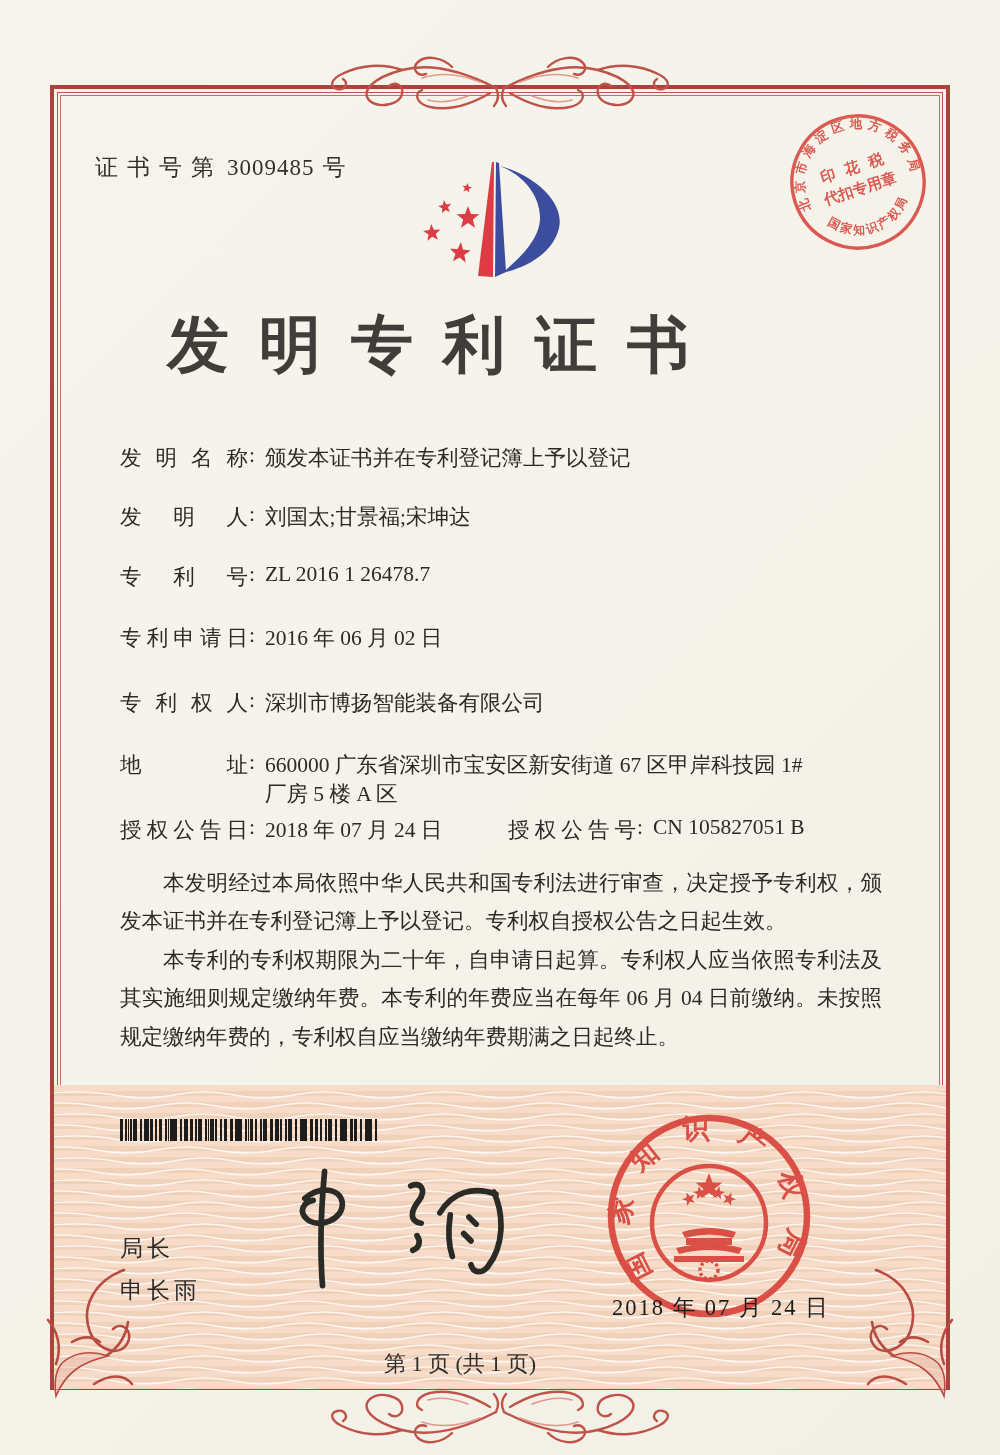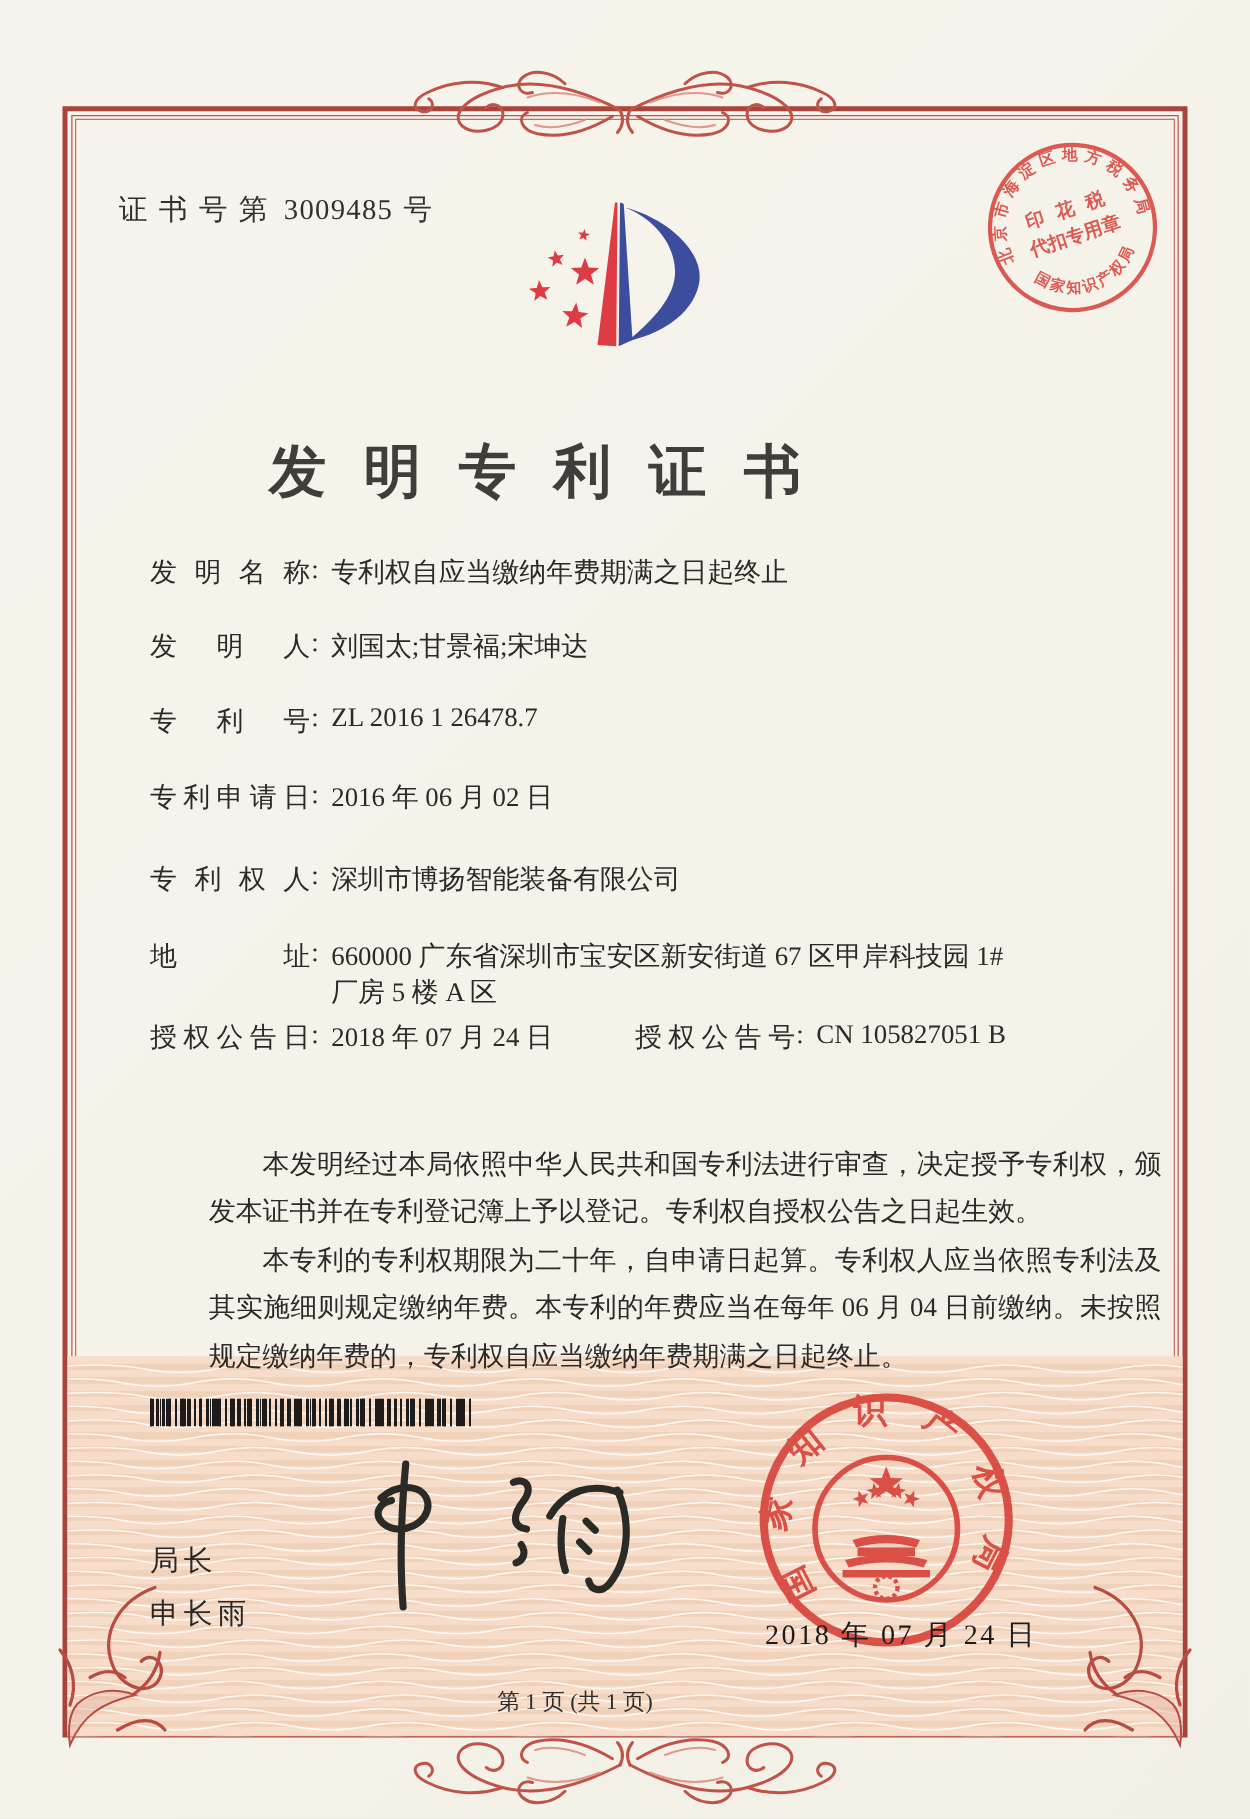--- a/index.html
+++ b/index.html
@@ -27,51 +27,51 @@
   .orn .lt{stroke:#e0988c;stroke-width:1.6;}
   .corner path{fill:none;stroke:#b84c42;stroke-width:2.6;stroke-linecap:round;}
   .corner .fill{fill:rgba(233,179,165,.45);stroke:#b84c42;stroke-width:1.6;}
   
   .cert-no{position:absolute;left:95px;top:152px;font-size:23px;color:#33312e;}
   .cert-no .lbl{letter-spacing:9px;}
   .cert-no .num{letter-spacing:1px;margin-left:4px;text-align:right;}
   .cert-no .suf{margin-left:8px;}
   .title{
     position:absolute;left:0;width:856px;top:303px;text-align:center;
-    font-size:46px;font-weight:600;color:#403e3b;letter-spacing:30px;text-indent:30px;margin-top:44px;
+    font-size:62px;font-weight:600;color:#403e3b;letter-spacing:30px;text-indent:30px;
   }
   
   .tax-stamp{position:absolute;left:778px;top:102px;width:160px;height:160px;transform:rotate(-18deg);opacity:.88;}
   .tax-stamp text{fill:#d8453c;font-weight:bold;font-family:"Liberation Sans","DejaVu Sans",sans-serif;}
   .seal{position:absolute;left:603px;top:1110px;width:212px;height:212px;opacity:.92;}
   .seal text{fill:#d8453c;font-weight:bold;font-family:"Liberation Serif","DejaVu Serif",serif;}
   .seal .emblem{fill:#d8453c;}
   .seal-date{position:absolute;left:612px;top:1292px;font-size:22.5px;letter-spacing:2px;color:#1d1c1a;}
   
   .field{position:absolute;left:120px;font-size:21.5px;color:#2c2a28;white-space:nowrap;}
   .field .lab{display:inline-flex;justify-content:space-between;width:128px;vertical-align:top;}
   .field .colon{margin:0 10px 0 1px;}
   .field .val{display:inline-block;white-space:pre-line;vertical-align:top;}
   .grant-no-field{left:508px;}
   
-  .paras{position:absolute;left:120px;top:912px;width:762px;font-size:21.5px;line-height:38.4px;text-align:justify;margin-left:47px;}
+  .paras{position:absolute;left:120px;top:864px;width:762px;font-size:21.5px;line-height:38.4px;text-align:justify;}
   .paras p{margin:0;text-indent:2em;}
   
   .barcode{
     position:absolute;left:120px;top:1119px;width:259px;height:22px;
     background:
       repeating-linear-gradient(90deg,#1e1c1a 0 2px,transparent 2px 5px),
       repeating-linear-gradient(90deg,#1e1c1a 0 1px,transparent 1px 8px),
       repeating-linear-gradient(90deg,#1e1c1a 0 3px,transparent 3px 13px);
   }
   .officials{position:absolute;left:120px;top:1198px;font-family:"Liberation Sans","DejaVu Sans",sans-serif;
     font-size:23px;color:#2a2927;letter-spacing:4px;line-height:42px;margin-top:29px;}
   .signature{position:absolute;left:265px;top:1163px;width:250px;height:135px;}
   .signature path{fill:none;stroke:#2a2a27;stroke-width:5.5;stroke-linecap:round;stroke-linejoin:round;}
-  .footer{position:absolute;left:0;width:920px;top:1349px;text-align:center;font-size:18px;color:#2e2c2a;}
+  .footer{position:absolute;left:0;width:920px;top:1349px;text-align:center;font-size:22px;color:#2e2c2a;}
 </style>
 </head>
 <body>
 
 <div class="page">
 
   <div class="frame">
     <div class="frame-mid">
         <div class="frame-in"></div>
       </div>
@@ -168,21 +168,21 @@
   </svg>
 
   <div class="title">发明专利证书</div>
 
   <div class="field" style="top:443px">
     <span class="lab">
         <span>发</span>
         <span>明</span>
         <span>名</span>
         <span>称</span>
-      </span><span class="colon">:</span><span class="val">专利权自应当缴纳年费期满之日起终止</span>
+      </span><span class="colon">:</span><span class="val">颁发本证书并在专利登记簿上予以登记</span>
   </div>
   <div class="field" style="top:502px">
     <span class="lab">
         <span>发</span>
         <span>明</span>
         <span>人</span>
       </span><span class="colon">:</span><span class="val">刘国太;甘景福;宋坤达</span>
   </div>
   <div class="field" style="top:562px">
     <span class="lab">

